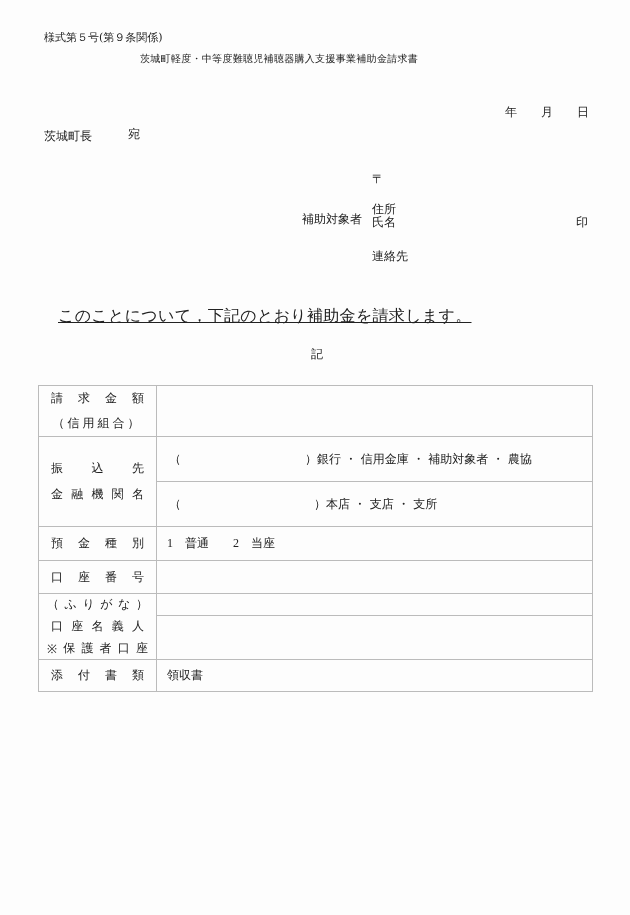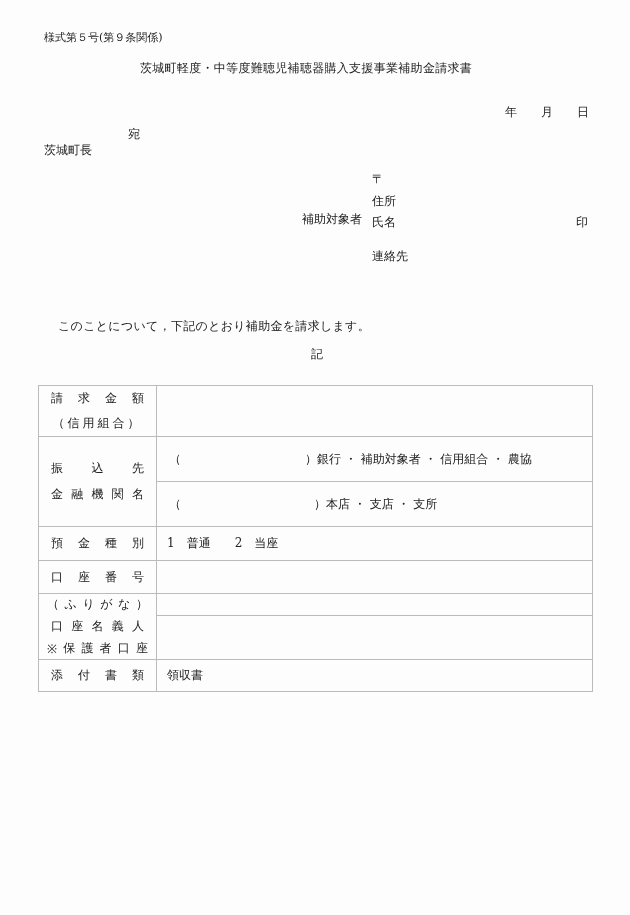--- a/index.html
+++ b/index.html
@@ -1,48 +1,48 @@
 <!DOCTYPE html>
 <html><head>
   <meta charset="utf-8">
   <style>
     html, body { margin:0; padding:0; background:#fdfdfd; }
     body { width:630px; height:915px; position:relative; overflow:hidden;
       font-family:"DejaVu Serif", "Liberation Serif", serif; color:#222; font-size:12px; }
     .abs { position:absolute; white-space:nowrap; }
     .form-no { left:44px; top:30px; font-size:11px; }
-    .title { left:140px; top:60px; font-size:12px; letter-spacing:0.3px; }
+    .title { left:140px; top:52px; font-size:10px; letter-spacing:0.3px; }
     .date { top:104px; font-size:12px; }
-    .addressee { left:44px; top:142px; }
+    .addressee { left:44px; top:128px; }
     .to { left:128px; top:126px; }
     .lbl { left:372px; font-size:12px; }
-    .body-text { left:58px; top:318px; font-size:12px; letter-spacing:0.3px; }
+    .body-text { left:58px; top:306px; font-size:16px; letter-spacing:0.3px;text-decoration:underline; }
     .ki { left:311px; top:346px; }
     table.form { position:absolute; left:38px; top:385px; width:555px; border-collapse:collapse; }
     table.form td { border:1px solid #bbb; padding:0; font-size:12px; vertical-align:middle; }
     table.form { border:1.5px solid #777; }
     td.head { width:117px; text-align:center; }
     .spread { display:flex; justify-content:space-between; padding:0 12px; }
-    .cell-pad { padding-left:10px !important; }
+    .cell-pad { padding-left:10px !important;font-family:Liberation Serif, serif; }
   </style>
 </head>
 <body>
 
 <div class="abs form-no">様式第５号(第９条関係)</div>
 <div class="abs title">茨城町軽度・中等度難聴児補聴器購入支援事業補助金請求書</div>
 
 <div class="abs date" style="left:505px">年</div>
 <div class="abs date" style="left:541px">月</div>
 <div class="abs date" style="left:577px">日</div>
 
 <div class="abs addressee">茨城町長</div>
 <div class="abs to">宛</div>
 
 <div class="abs lbl" style="top:171px">〒</div>
-<div class="abs lbl" style="top:193px">住所</div>
+<div class="abs lbl" style="top:201px">住所</div>
 <div class="abs" style="left:302px; top:211px">補助対象者</div>
 <div class="abs lbl" style="top:214px">氏名</div>
 <div class="abs" style="left:576px; top:214px">印</div>
 <div class="abs lbl" style="top:248px">連絡先</div>
 
 <div class="abs body-text">このことについて，下記のとおり補助金を請求します。</div>
 <div class="abs ki">記</div>
 
 <table class="form">
   <tbody>
@@ -68,21 +68,21 @@
       <div class="spread">
         <span>金</span>
             <span>融</span>
             <span>機</span>
             <span>関</span>
             <span>名</span>
       </div>
     </td>
     <td style="position:relative">
       <span class="abs" style="left:12px; top:14px">（</span>
-      <span class="abs" style="left:148px; top:14px">）銀行 ・ 補助対象者 ・ 信用組合 ・ 農協</span>
+      <span class="abs" style="left:148px; top:14px">）銀行 ・ 信用金庫 ・ 補助対象者 ・ 農協</span>
     </td>
   </tr>
   <tr style="height:45px">
     <td style="position:relative">
       <span class="abs" style="left:12px; top:14px">（</span>
       <span class="abs" style="left:157px; top:14px">）本店 ・ 支店 ・ 支所</span>
     </td>
   </tr>
   <tr style="height:34px">
     <td class="head">

